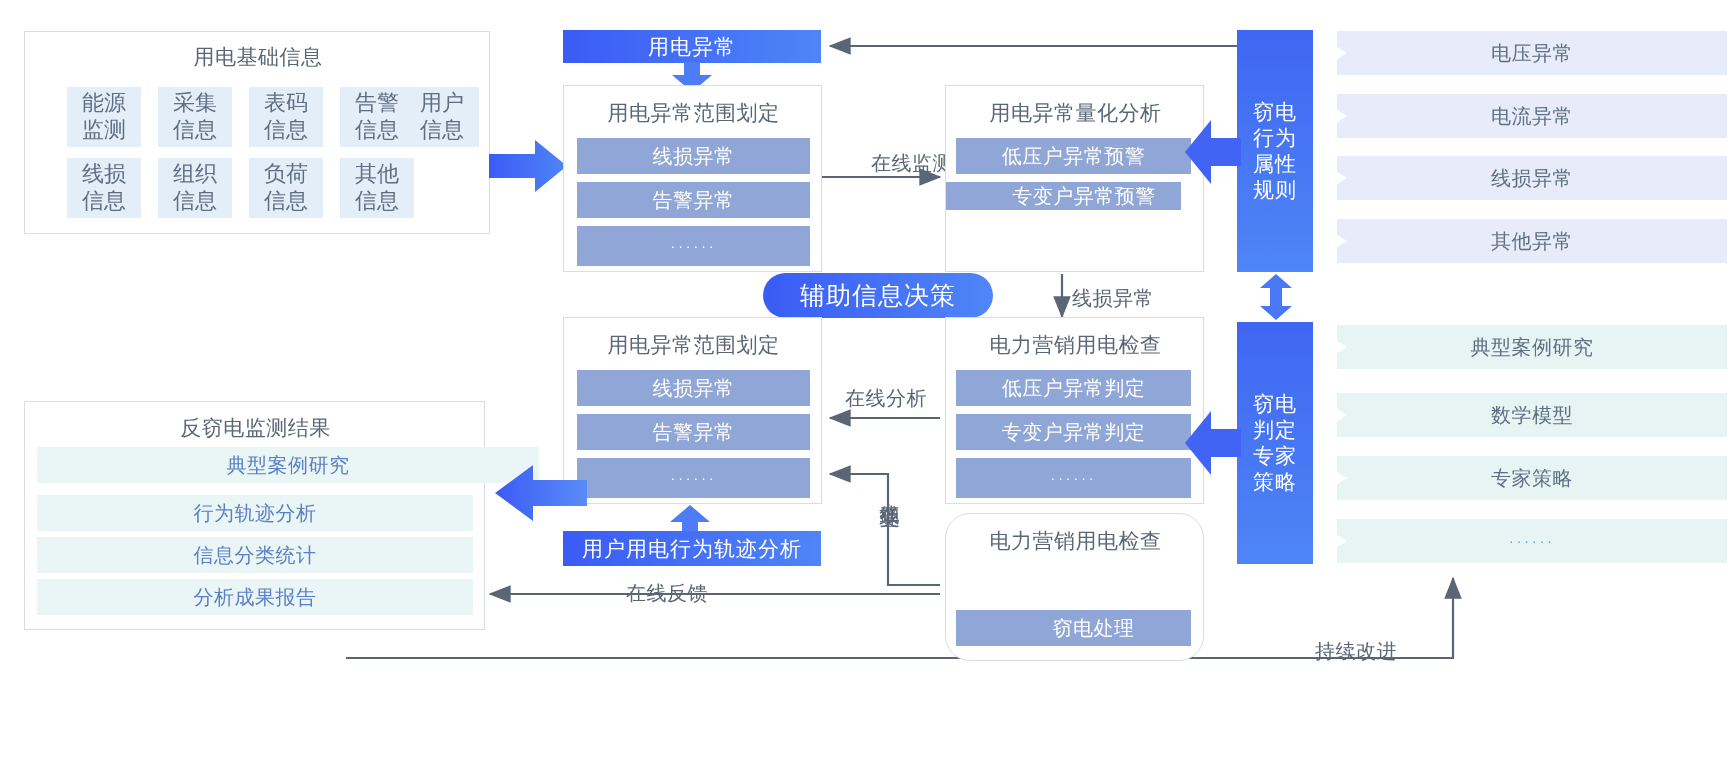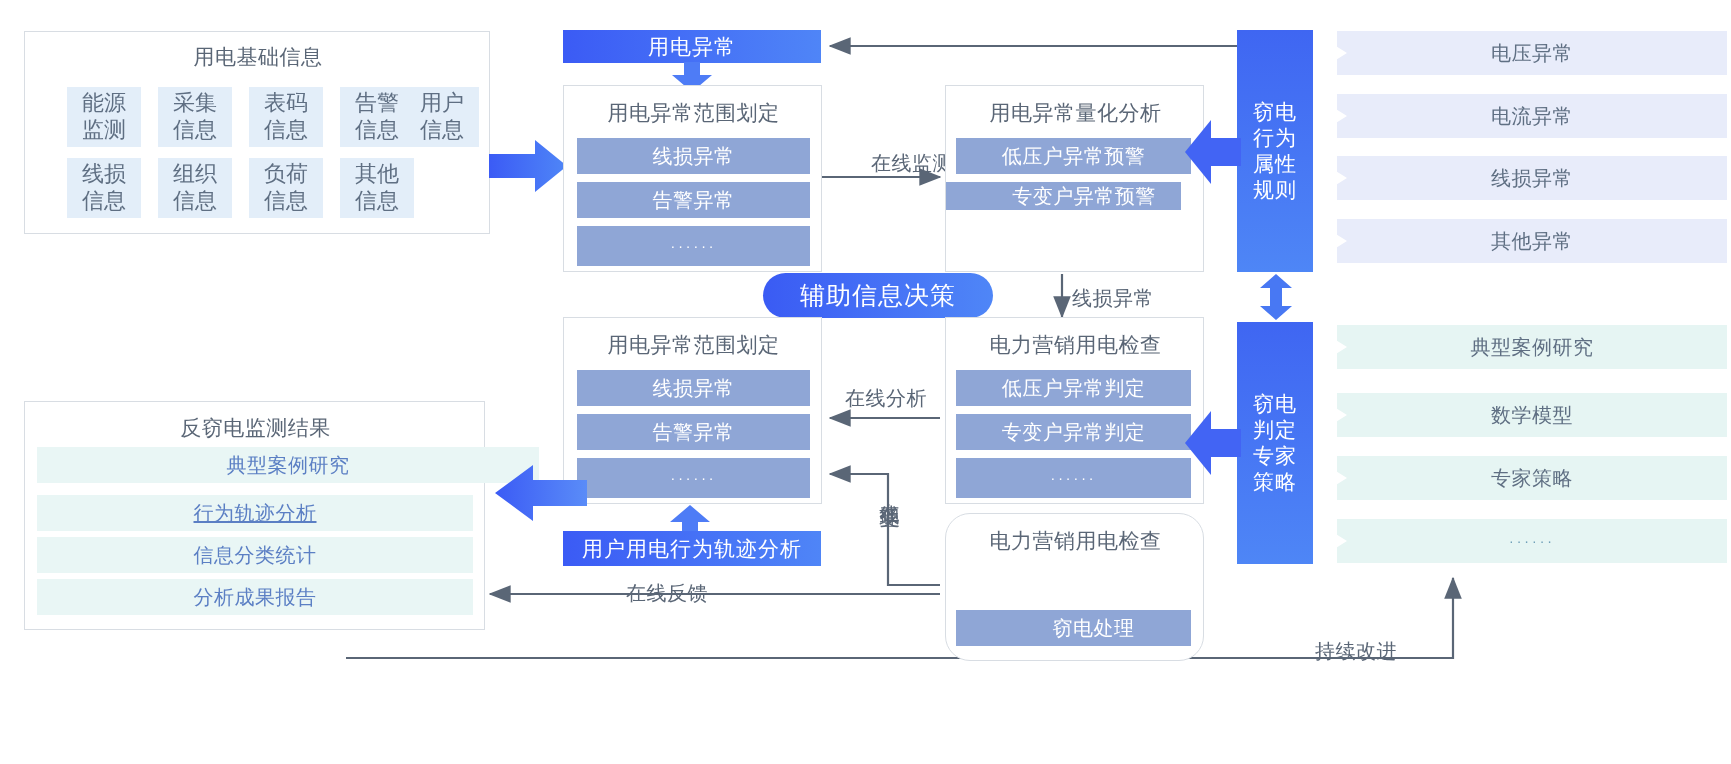--- a/index.html
+++ b/index.html
@@ -250,21 +250,21 @@
       <path d="M20,0 L40,17 L28,17 L28,30 L12,30 L12,17 L0,17 z" fill="#4e7cf6"></path>
     </svg>
   </div>
   <div class="blue-bar abs" style="left:563px;top:531px;width:258px;height:35px;">用户用电行为轨迹分析</div>
 
   <div class="conn-label abs" style="left:626px;top:580px;">在线反馈</div>
 
   <div class="abs panel" style="left:24px;top:401px;width:461px;height:229px;">
     <div class="panel-title abs" style="left:0;top:12px;width:461px;">反窃电监测结果</div>
     <div class="row-mint abs" style="left:12px;top:45px;width:502px;height:36px;">典型案例研究</div>
-    <div class="row-mint abs" style="left:12px;top:93px;width:436px;height:36px;text-decoration:underline;">行为轨迹分析</div>
+    <div class="row-mint abs" style="left:12px;top:93px;width:436px;height:36px;">行为轨迹分析</div>
     <div class="row-mint abs" style="left:12px;top:135px;width:436px;height:36px;">信息分类统计</div>
     <div class="row-mint abs" style="left:12px;top:177px;width:436px;height:36px;">分析成果报告</div>
   </div>
 
   <div class="abs" style="left:495px;top:465px;width:92px;height:56px;">
     <svg width="92" height="56" viewBox="0 0 92 56">
       <defs>
           <linearGradient id="gArrL" x1="0" y1="0" x2="1" y2="0">
         <stop offset="0" stop-color="#3b5bf5"></stop>
             <stop offset="1" stop-color="#5a8cf8"></stop>

